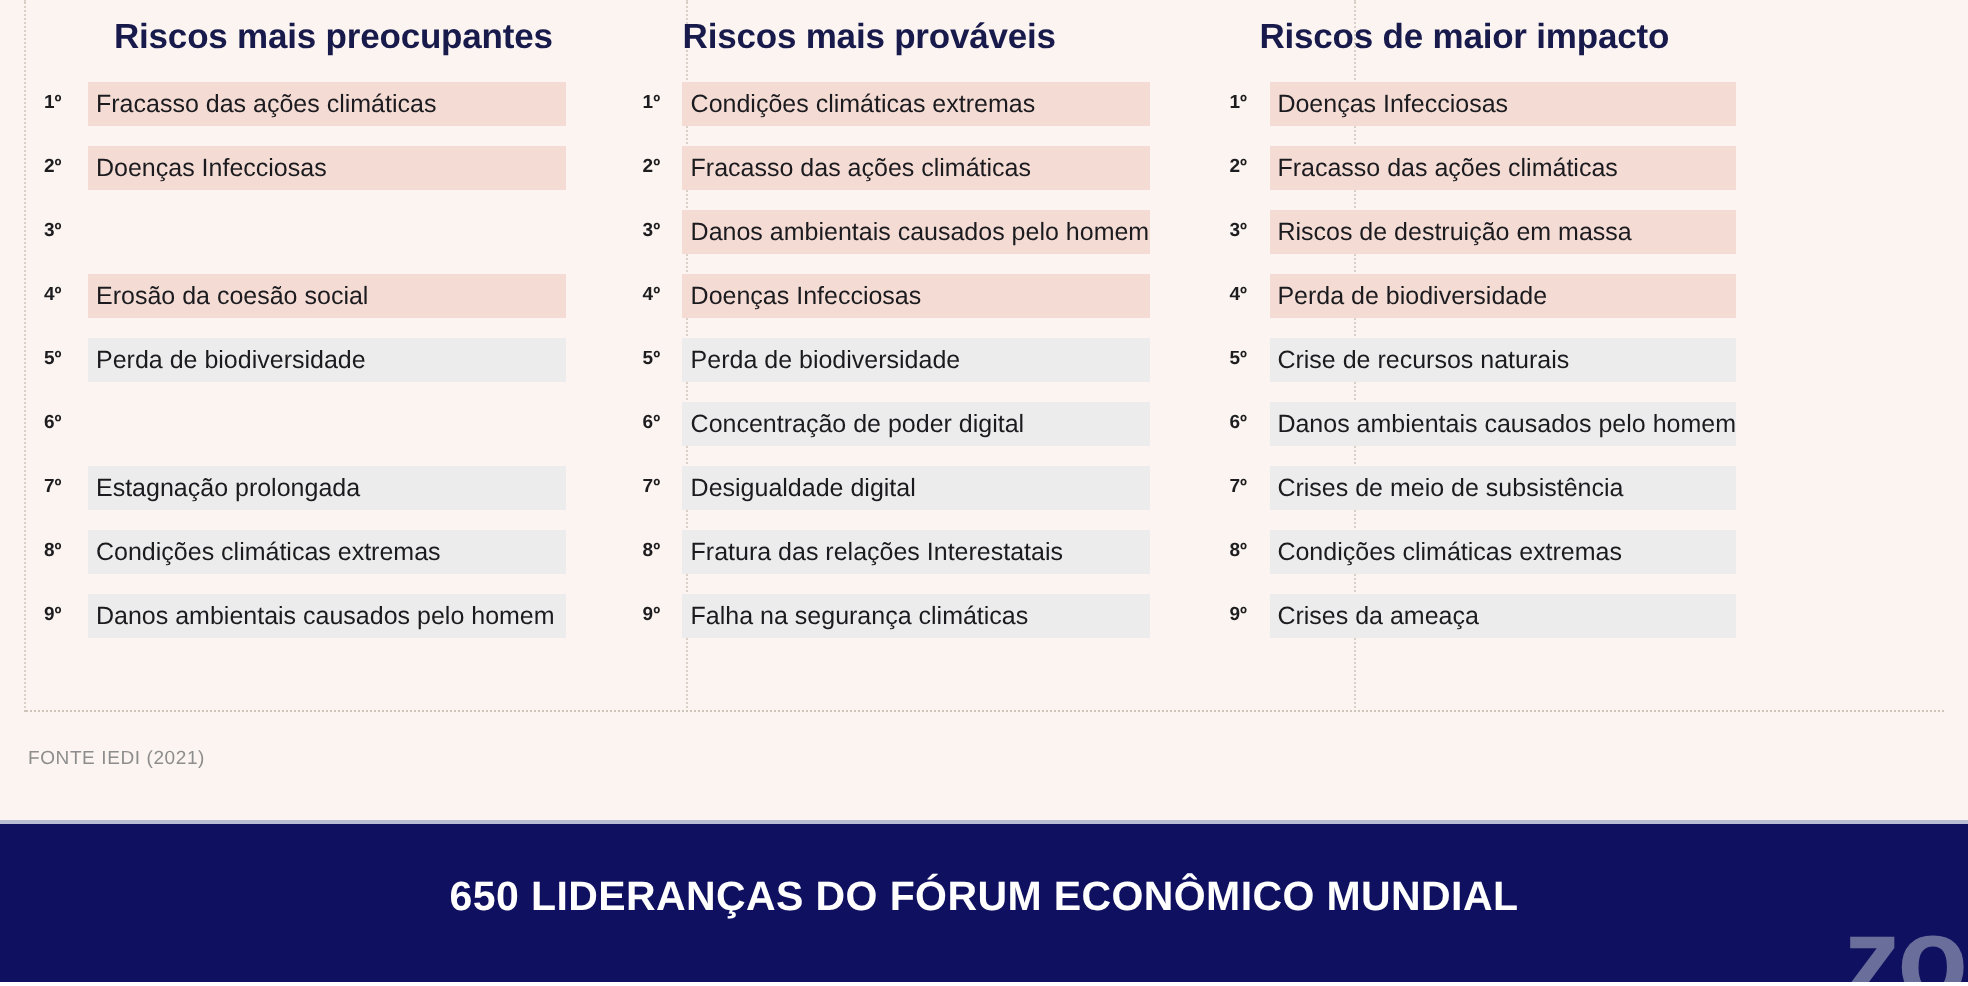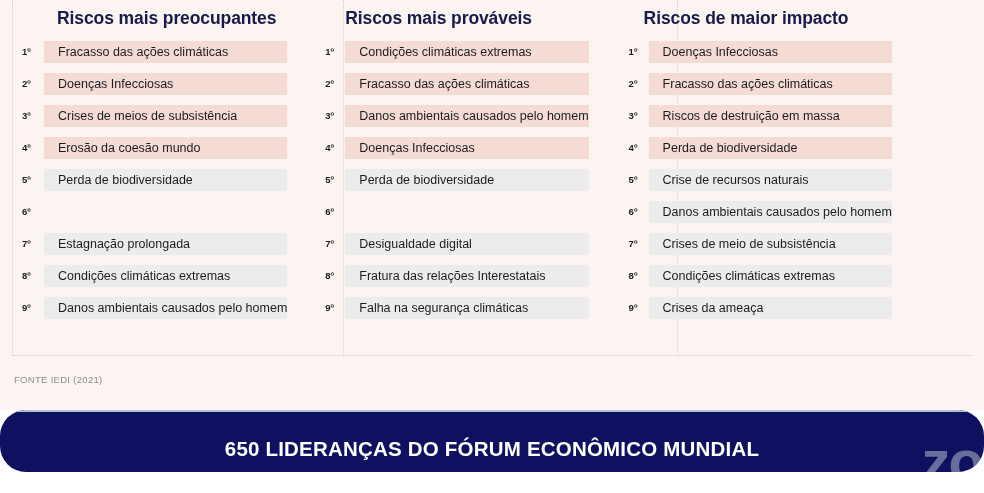--- a/index.html
+++ b/index.html
@@ -109,21 +109,21 @@
   }
   .col-1 .rank-num { width: 32px; padding-left: 10px; }
   .col-2 .rank-num { width: 28px; padding-left: 8px; }
   .col-3 .rank-num { width: 28px; padding-left: 8px; }
 
   .rank-bar {
     flex: 1 1 auto;
     height: 22px;
     line-height: 22px;
     box-sizing: border-box;
-    padding-left: 14px;
+    padding-left: 4px;
     font-size: 12.5px;
     color: #1b1b1f;
     white-space: nowrap;
     overflow: hidden;
   }
   .col-1 .rank-bar { margin-right: 20px; }
   .col-2 .rank-bar { margin-right: 22px; }
   .col-3 .rank-bar { margin-right: 0px; }
 
   .tone-pink { background: #f4dcd5; }
@@ -138,24 +138,23 @@
     color: #8d8d8d;
     font-weight: normal;
   }
 
   
   .banner {
     position: absolute;
     left: 0;
     top: 410px;
     width: 984px;
-    height: 62px;
+    height: 81px;
     background: #0f1160;
     overflow: hidden;
-    border-radius: 26px;
   }
   .banner::before {
     content: "";
     position: absolute;
     left: 0; top: 0;
     width: 984px; height: 2px;
     background: #b9bed4;
   }
 
   .banner-inner {
@@ -216,25 +215,24 @@
           <li class="rank-row">
             <span class="rank-num">1º</span>
             <span class="rank-bar tone-pink">Fracasso das ações climáticas</span>
           </li>
           <li class="rank-row">
             <span class="rank-num">2º</span>
             <span class="rank-bar tone-pink">Doenças Infecciosas</span>
           </li>
           <li class="rank-row">
             <span class="rank-num">3º</span>
-            <span class="rank-bar tone-pink">Crises de meios de subsistência</span>
           </li>
           <li class="rank-row">
             <span class="rank-num">4º</span>
-            <span class="rank-bar tone-pink">Erosão da coesão mundo</span>
+            <span class="rank-bar tone-pink">Erosão da coesão social</span>
           </li>
           <li class="rank-row">
             <span class="rank-num">5º</span>
             <span class="rank-bar tone-gray">Perda de biodiversidade</span>
           </li>
           <li class="rank-row">
             <span class="rank-num">6º</span>
           </li>
           <li class="rank-row">
             <span class="rank-num">7º</span>
@@ -269,20 +267,21 @@
           <li class="rank-row">
             <span class="rank-num">4º</span>
             <span class="rank-bar tone-pink">Doenças Infecciosas</span>
           </li>
           <li class="rank-row">
             <span class="rank-num">5º</span>
             <span class="rank-bar tone-gray">Perda de biodiversidade</span>
           </li>
           <li class="rank-row">
             <span class="rank-num">6º</span>
+            <span class="rank-bar tone-gray">Concentração de poder digital</span>
           </li>
           <li class="rank-row">
             <span class="rank-num">7º</span>
             <span class="rank-bar tone-gray">Desigualdade digital</span>
           </li>
           <li class="rank-row">
             <span class="rank-num">8º</span>
             <span class="rank-bar tone-gray">Fratura das relações Interestatais</span>
           </li>
           <li class="rank-row">

